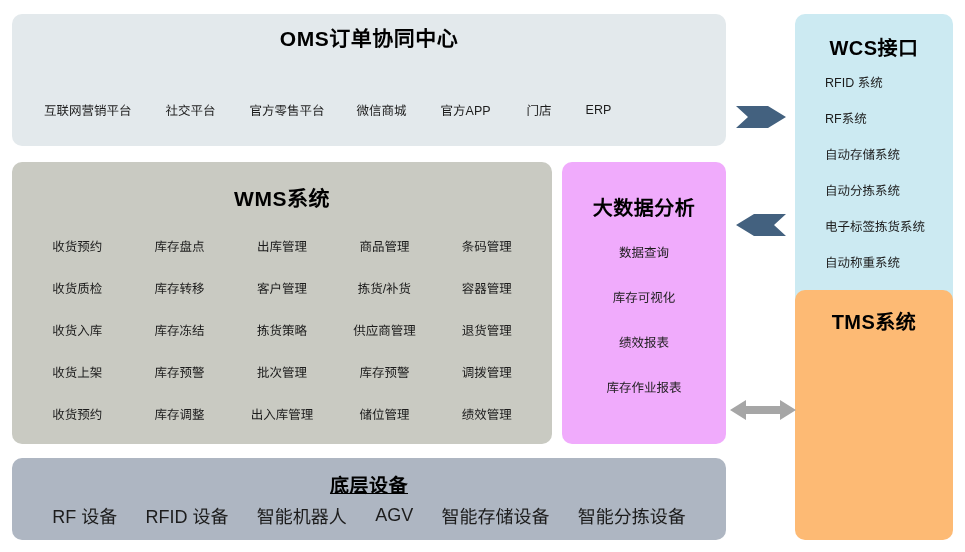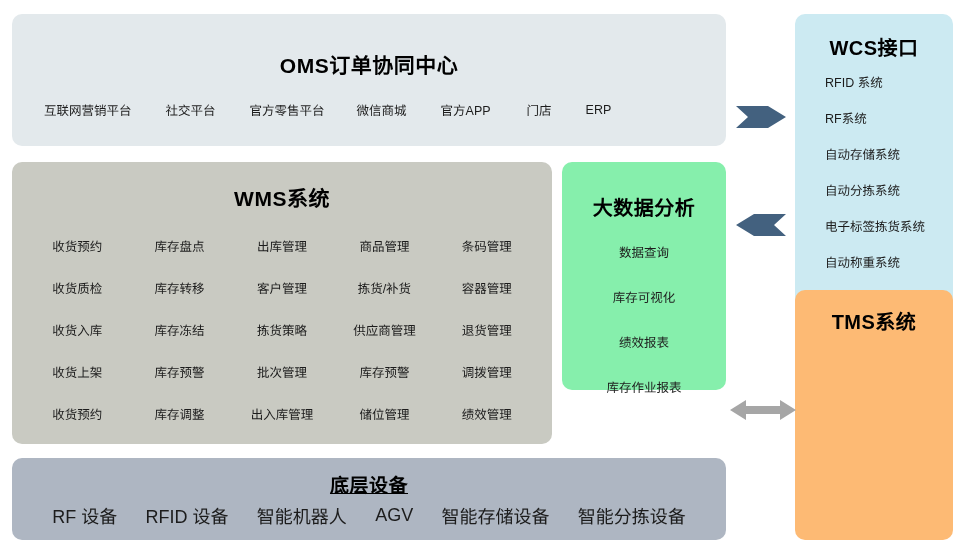--- a/index.html
+++ b/index.html
@@ -33,21 +33,21 @@
   
   #oms-panel {
     left: 12px;
     top: 14px;
     width: 714px;
     height: 132px;
     background: #e3e9ec;
   }
   #oms-panel .panel-title {
     font-size: 21px;
-    margin-top: 35px;
+    margin-top: 8px;
   }
   #oms-tags {
     position: absolute;
     left: 8px;
     top: 86px;
     width: 100%;
     display: flex;
     align-items: center;
     padding-left: 24px;
     padding-right: 24px;
@@ -94,22 +94,22 @@
     font-size: 12.5px;
     color: #1c1c1c;
     white-space: nowrap;
   }
 
   
   #bigdata-panel {
     left: 562px;
     top: 162px;
     width: 164px;
-    height: 228px;
-    background: #86efac;
+    height: 282px;
+    background: #f0abfc;
   }
   #bigdata-panel .panel-title {
     font-size: 20px;
     margin-top: 30px;
   }
   #bigdata-list {
     position: absolute;
     left: 0;
     top: 80px;
     width: 100%;

